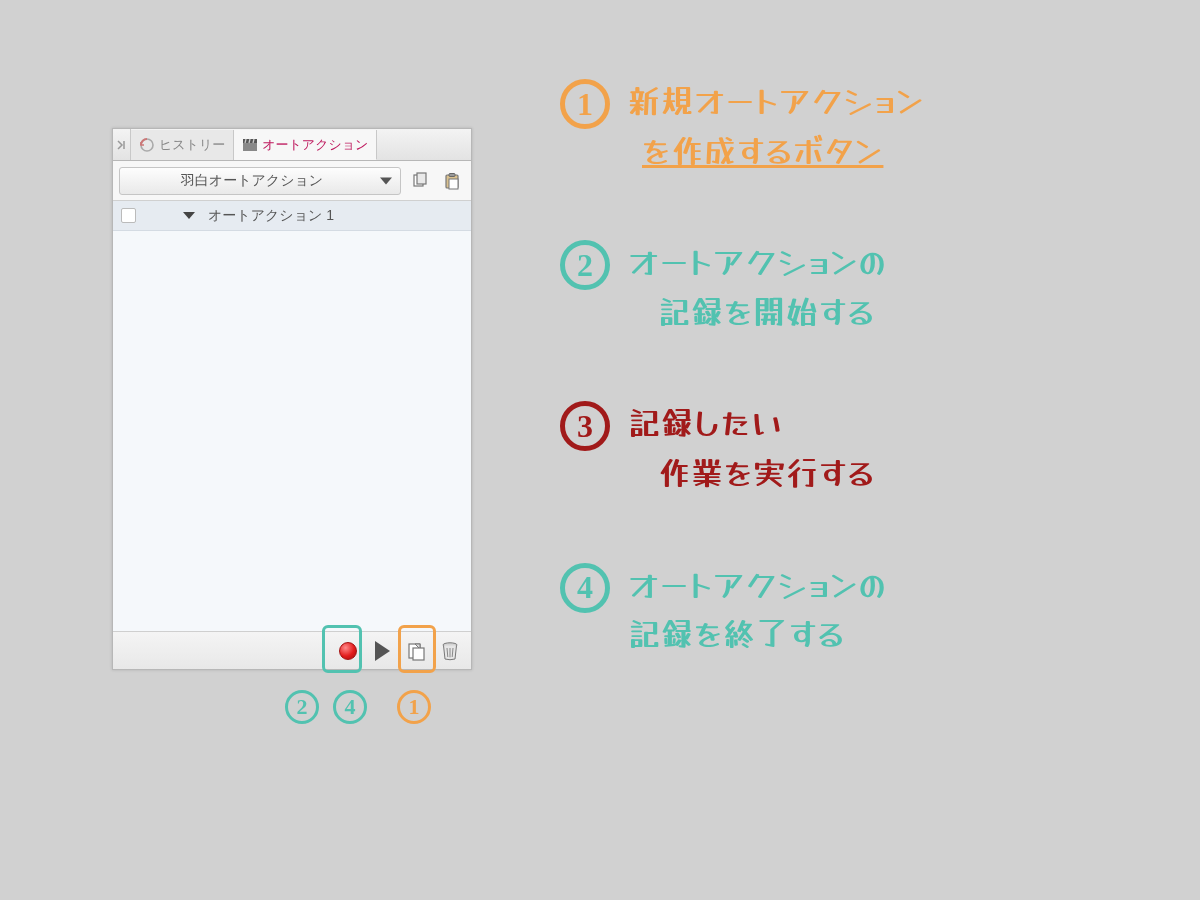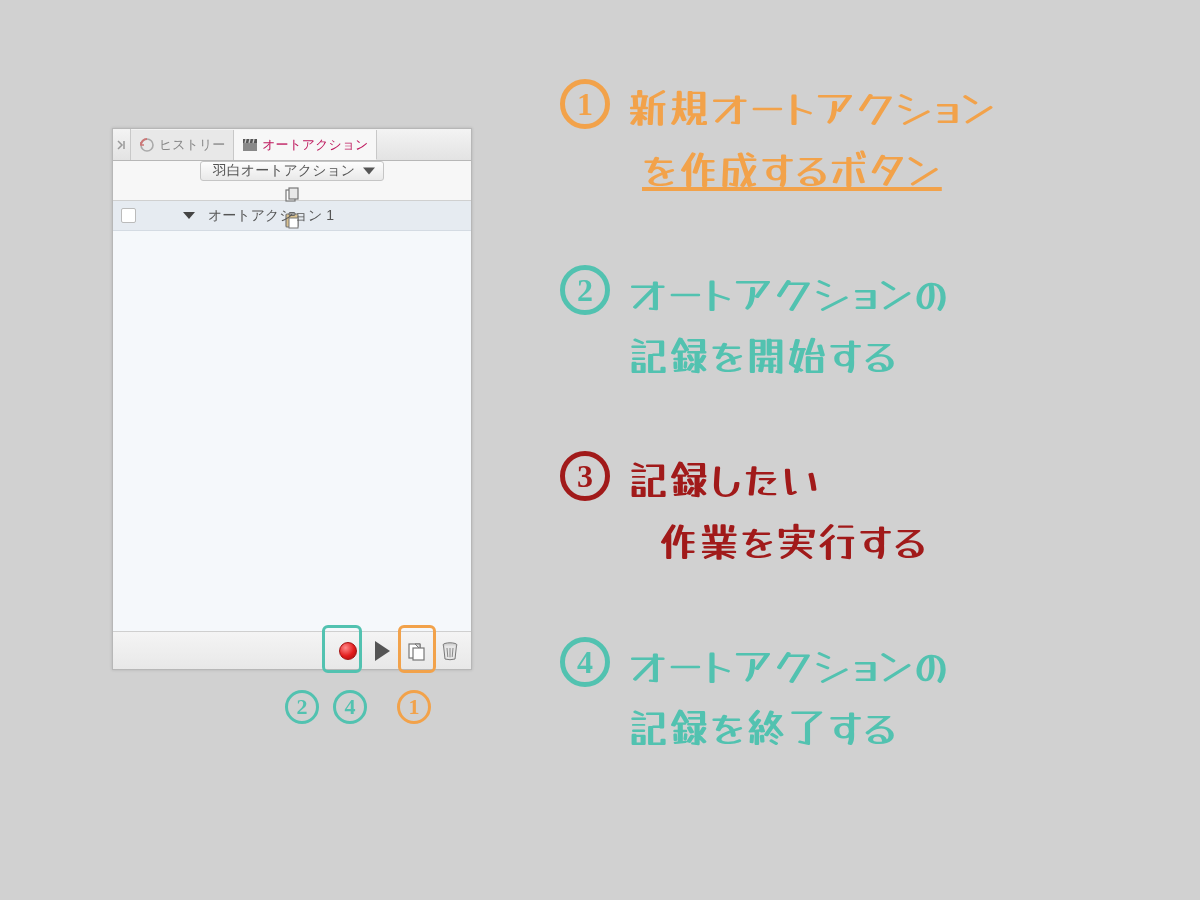--- a/index.html
+++ b/index.html
@@ -67,21 +67,20 @@
   .tab-ico { width:16px; height:16px; flex:0 0 16px; }
 
   .toolbar {
     height: 40px;
     display: flex;
     align-items: center;
     padding: 0 6px;
     gap: 6px;
     background: #f7f7f7;
     border-bottom: 1px solid #d0d0d0;
-    flex-direction: column;
   }
 
   .set-select {
     flex: 1;
     height: 28px;
     display: flex;
     align-items: center;
     justify-content: center;
     background: linear-gradient(#fdfdfd,#e9e9e9);
     border: 1px solid #c5c5c5;
@@ -222,21 +221,21 @@
     border-radius:50%;
     display:flex;align-items:center;justify-content:center;
     font-size: 32px;
     font-weight: 700;
     font-family: "Comic Sans MS", "Bradley Hand", cursive;
     flex-shrink:0;
     margin-top: 4px;
   }
   .anno-text {
     font-family: "Yusei Magic","Klee One","Comic Sans MS","Bradley Hand",cursive;
-    font-size: 40px;
+    font-size: 32px;
     line-height: 1.55;
     font-weight: 600;
     letter-spacing: 1px;
   }
   .c-orange { color:#f2a24a; border-color:#f2a24a; }
   .c-teal { color:#52c2b0; border-color:#52c2b0; }
   .c-red { color:#a11a1a; border-color:#a11a1a; }
 
   
   svg { display:block; }
@@ -355,21 +354,21 @@
     <div class="anno-text c-orange">
       <div>新規オートアクション</div>
       <div style="margin-left:14px;text-decoration:underline;">を作成するボタン</div>
     </div>
   </div>
 
   <div class="anno">
     <span class="circ-big c-teal">2</span>
     <div class="anno-text c-teal">
       <div>オートアクションの</div>
-      <div style="">記録を開始する</div>
+      <div style="margin-left:30px;">記録を開始する</div>
     </div>
   </div>
 
   <div class="anno">
     <span class="circ-big c-red">3</span>
     <div class="anno-text c-red">
       <div>記録したい</div>
       <div style="margin-left:30px;">作業を実行する</div>
     </div>
   </div>

